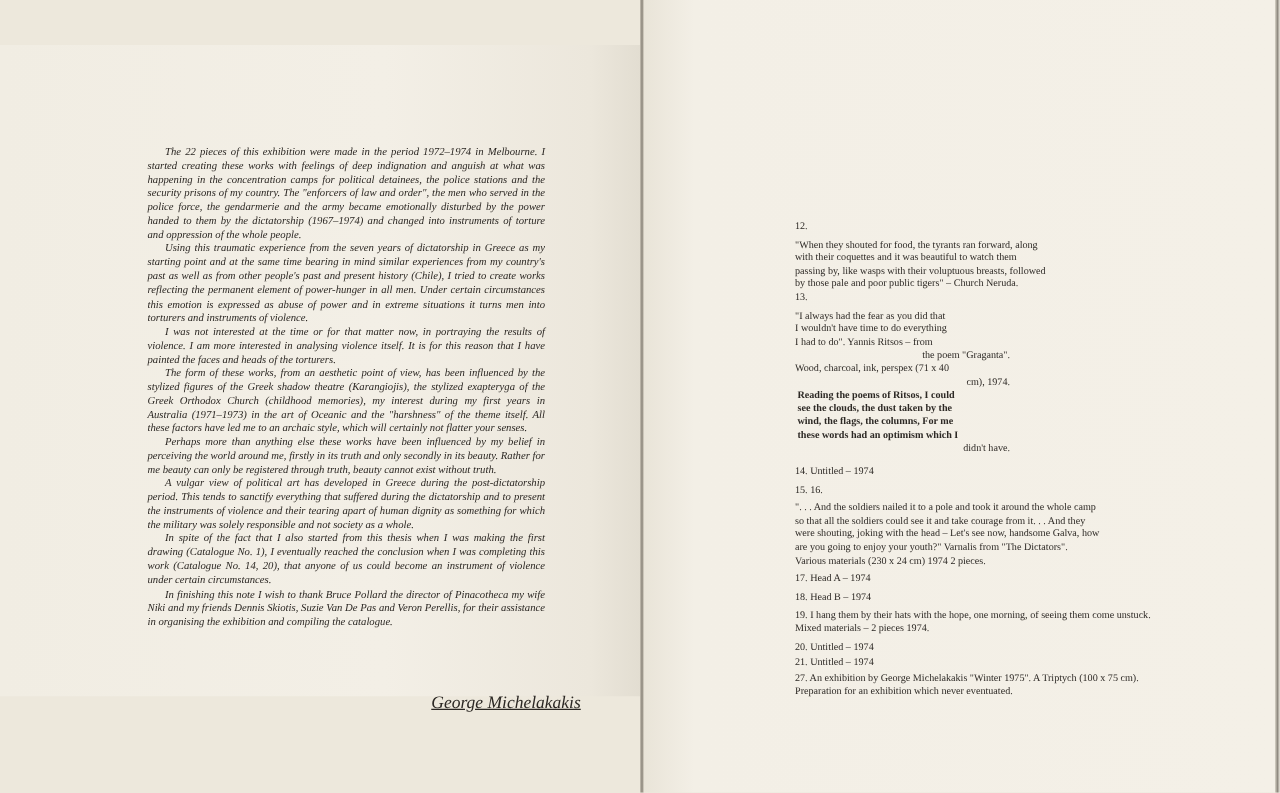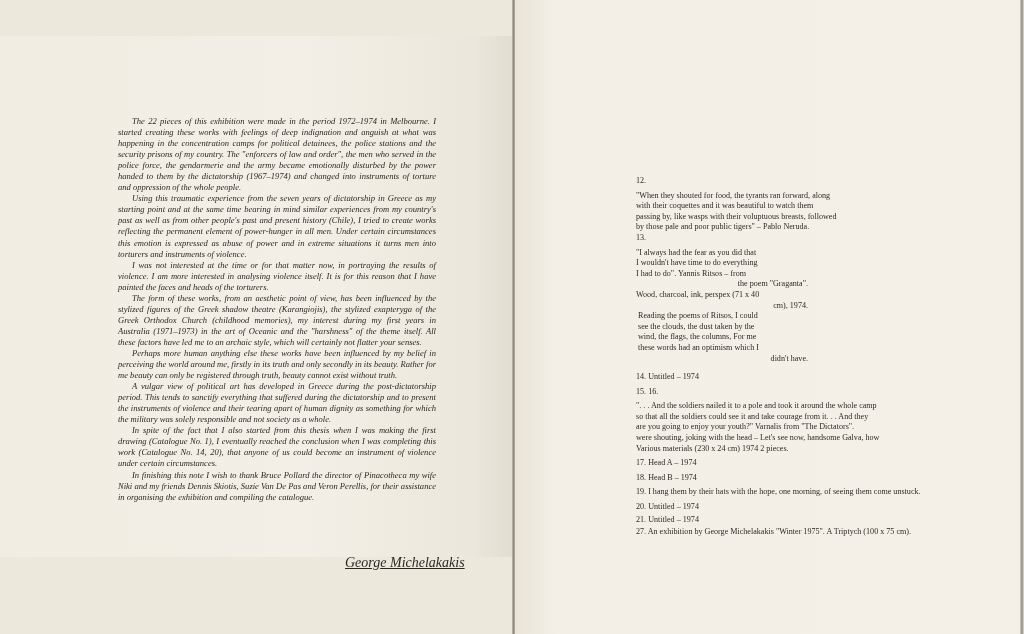--- a/index.html
+++ b/index.html
@@ -43,53 +43,53 @@
 
     
     .catalogue {
       position: absolute; left: 636px; top: 176px; width: 340px;
       font-size: 8.1px; line-height: 10.6px; color: #2d2925;
     }
     .catalogue .row { margin: 0; }
     .catalogue .gap { height: 4px; }
     .narrow { width: 172px; }
     .narrow .r { text-align: right; }
-    .indent-a { padding-left: 2px; }
+    .indent-a { padding-left: 2px; font-weight: bold; }
   </style>
 </head>
 <body>
 
 <div class="spread">
   <div class="page-left">
     <div class="essay">
       <p>The 22 pieces of this exhibition were made in the period 1972–1974 in Melbourne. I started creating these works with feelings of deep indignation and anguish at what was happening in the concentration camps for political detainees, the police stations and the security prisons of my country. The "enforcers of law and order", the men who served in the police force, the gendarmerie and the army became emotionally disturbed by the power handed to them by the dictatorship (1967–1974) and changed into instruments of torture and oppression of the whole people.</p>
       <p>Using this traumatic experience from the seven years of dictatorship in Greece as my starting point and at the same time bearing in mind similar experiences from my country's past as well as from other people's past and present history (Chile), I tried to create works reflecting the permanent element of power-hunger in all men. Under certain circumstances this emotion is expressed as abuse of power and in extreme situations it turns men into torturers and instruments of violence.</p>
       <p>I was not interested at the time or for that matter now, in portraying the results of violence. I am more interested in analysing violence itself. It is for this reason that I have painted the faces and heads of the torturers.</p>
       <p>The form of these works, from an aesthetic point of view, has been influenced by the stylized figures of the Greek shadow theatre (Karangiojis), the stylized exapteryga of the Greek Orthodox Church (childhood memories), my interest during my first years in Australia (1971–1973) in the art of Oceanic and the "harshness" of the theme itself. All these factors have led me to an archaic style, which will certainly not flatter your senses.</p>
-      <p>Perhaps more human anything else these works have been influenced by my belief in perceiving the world around me, firstly in its truth and only secondly in its beauty. Rather for me beauty can only be registered through truth, beauty cannot exist without truth.</p>
+      <p>Perhaps more than anything else these works have been influenced by my belief in perceiving the world around me, firstly in its truth and only secondly in its beauty. Rather for me beauty can only be registered through truth, beauty cannot exist without truth.</p>
       <p>A vulgar view of political art has developed in Greece during the post-dictatorship period. This tends to sanctify everything that suffered during the dictatorship and to present the instruments of violence and their tearing apart of human dignity as something for which the military was solely responsible and not society as a whole.</p>
       <p>In spite of the fact that I also started from this thesis when I was making the first drawing (Catalogue No. 1), I eventually reached the conclusion when I was completing this work (Catalogue No. 14, 20), that anyone of us could become an instrument of violence under certain circumstances.</p>
       <p>In finishing this note I wish to thank Bruce Pollard the director of Pinacotheca my wife Niki and my friends Dennis Skiotis, Suzie Van De Pas and Veron Perellis, for their assistance in organising the exhibition and compiling the catalogue.</p>
     </div>
     <div class="signature">George Michelakakis</div>
   </div>
 
   <div class="spine"></div>
 
   <div class="page-right"></div>
   <div class="edge-right"></div>
 
   <div class="catalogue">
     <div>
       <div class="row">12.</div>
       <div class="gap"></div>
       <div class="row">"When they shouted for food, the tyrants ran forward, along</div>
       <div class="row">with their coquettes and it was beautiful to watch them</div>
       <div class="row">passing by, like wasps with their voluptuous breasts, followed</div>
-      <div class="row">by those pale and poor public tigers" – Pablo Neruda.</div>
+      <div class="row">by those pale and poor public tigers" – Church Neruda.</div>
     </div>
     <div>
       <div class="row">13.</div>
       <div class="gap"></div>
       <div class="narrow">
         <div class="row">"I always had the fear as you did that</div>
         <div class="row">I wouldn't have time to do everything</div>
         <div class="row">I had to do".  Yannis Ritsos – from</div>
         <div class="row r">the poem "Graganta".</div>
         <div class="row">Wood, charcoal, ink, perspex (71 x 40</div>
@@ -102,34 +102,36 @@
       </div>
     </div>
     <div class="gap" style="height:8px"></div>
     <div class="row">14.  Untitled – 1974</div>
     <div class="gap"></div>
     <div>
       <div class="row">15.  16.</div>
       <div class="gap"></div>
       <div class="row">". . . And the soldiers nailed it to a pole and took it around the whole camp</div>
       <div class="row">so that all the soldiers could see it and take courage from it. . . And they</div>
+      <div class="row">were shouting, joking with the head – Let's see now, handsome Galva, how</div>
       <div class="row">are you going to enjoy your youth?"    Varnalis from "The Dictators".</div>
-      <div class="row">were shouting, joking with the head – Let's see now, handsome Galva, how</div>
       <div class="row">Various materials (230 x 24 cm) 1974 2 pieces.</div>
     </div>
     <div class="gap"></div>
     <div class="row">17.  Head A – 1974</div>
     <div class="gap"></div>
     <div class="row">18.  Head B – 1974</div>
     <div class="gap"></div>
     <div>
       <div class="row">19.  I hang them by their hats with the hope, one morning, of seeing them come unstuck.</div>
+      <div class="row">Mixed materials – 2 pieces 1974.</div>
     </div>
     <div class="gap"></div>
     <div class="row">20.  Untitled – 1974</div>
     <div class="gap" style="height:2px"></div>
     <div class="row">21.  Untitled – 1974</div>
     <div class="gap" style="height:2px"></div>
     <div>
       <div class="row">27.  An exhibition by George Michelakakis "Winter 1975". A Triptych (100 x 75 cm).</div>
+      <div class="row">Preparation for an exhibition which never eventuated.</div>
     </div>
   </div>
 </div>
 
 </body></html>

